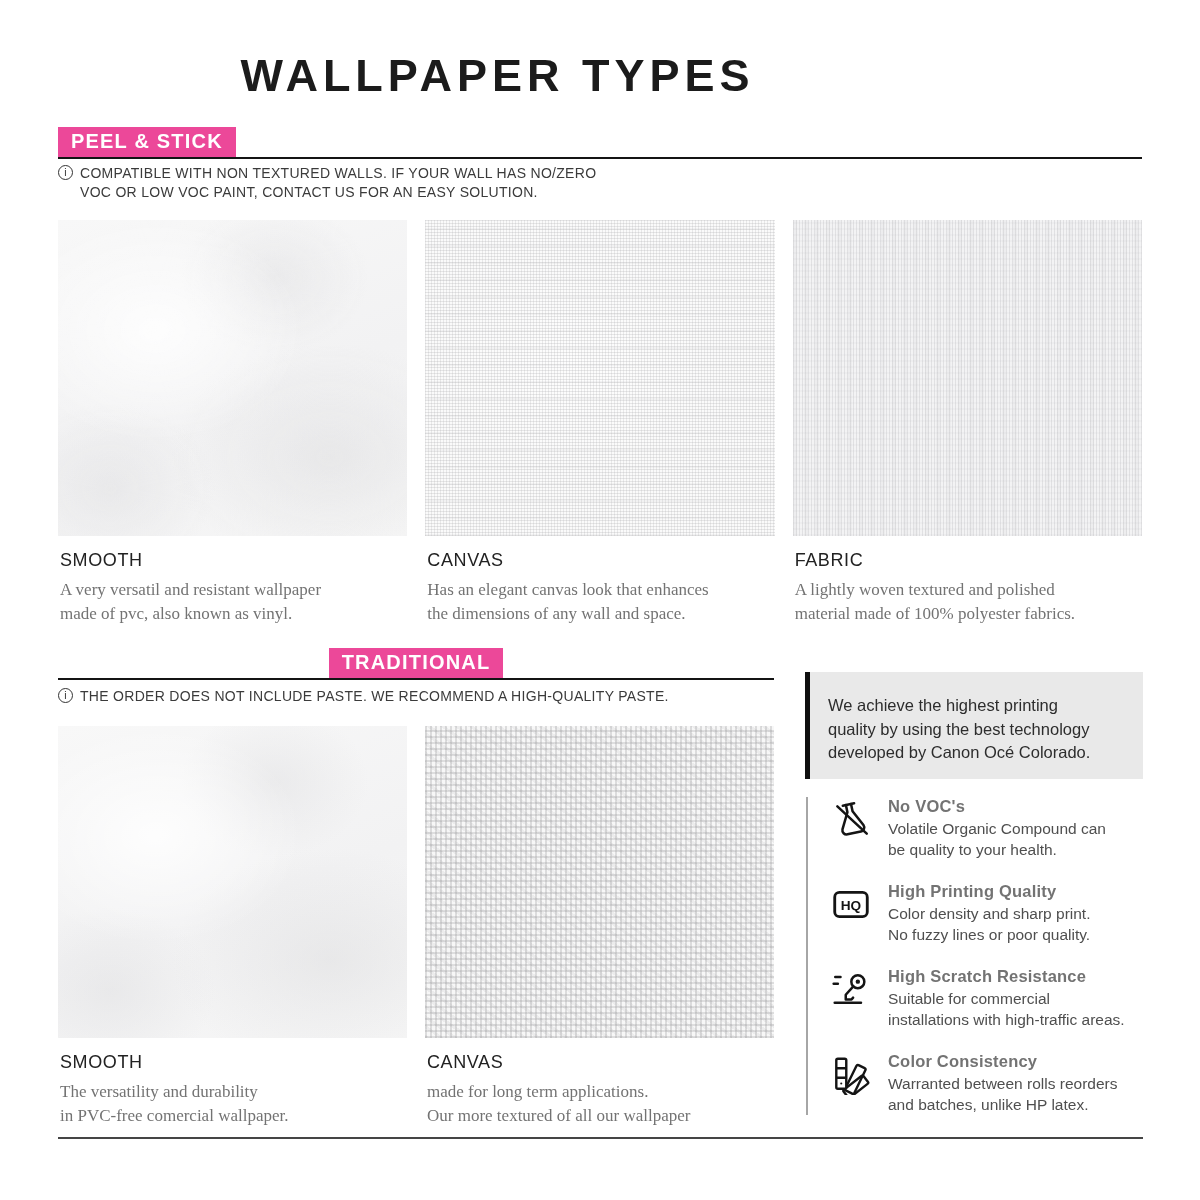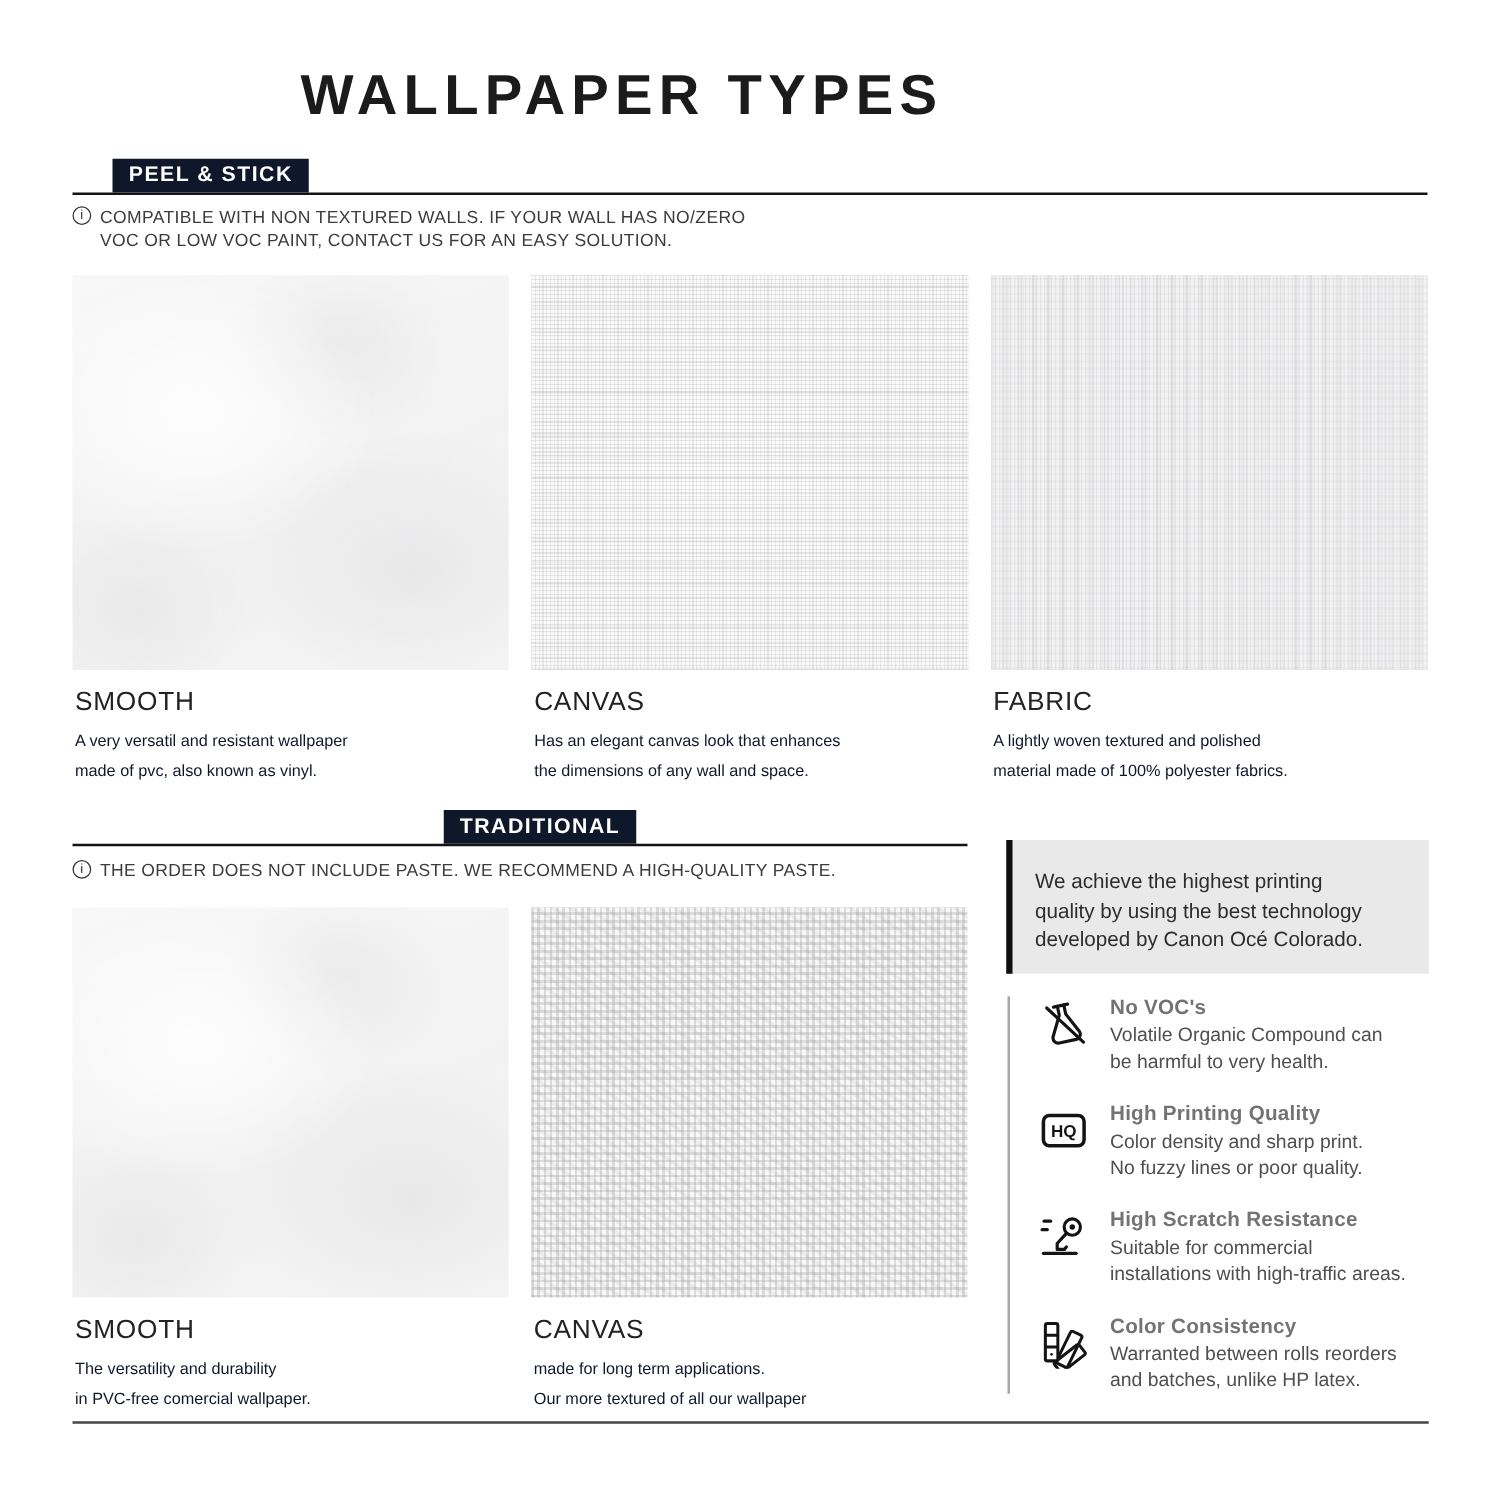--- a/index.html
+++ b/index.html
@@ -19,23 +19,23 @@
 
   
   .section-header {
     position:absolute; left:58px;
     display:flex; align-items:flex-end;
     border-bottom:2px solid #141414;
   }
   .section-header.peel  { top:127px; width:1084px; }
   .section-header.trad  { top:648px; width:716px;justify-content:center; }
   .section-badge {
-    background:#0f172a; color:#ffffff;
-    font-size:17px; font-weight:700; letter-spacing:1.2px;
-    padding:3px 13px 4px 13px; white-space:nowrap;margin-left:32px;
+    background:#ec4899; color:#ffffff;
+    font-size:20px; font-weight:700; letter-spacing:1.2px;
+    padding:3px 13px 4px 13px; white-space:nowrap;
   }
 
   
   .note {
     position:absolute; left:58px; display:flex; gap:7px;
     font-size:14px; letter-spacing:.3px; color:#3b3b3b; line-height:19px;
   }
   .note.n1 { top:164px; }
   .note.n2 { top:687px; }
   .info-circle {
@@ -47,24 +47,24 @@
   .note-lines span { display:block; }
 
   
   .swatch-row { position:absolute; left:58px; display:grid; gap:18px; }
   .swatch-row.r1 { top:220px; width:1084px; grid-template-columns:repeat(3,1fr); }
   .swatch-row.r2 { top:726px; width:716px;  grid-template-columns:repeat(2,1fr); }
   .swatch-img { width:100%; border:0; }
   .r1 .swatch-img { height:316px; }
   .r2 .swatch-img { height:312px; }
   .swatch-name {
-    margin:14px 0 7px 2px; font-size:21px; font-weight:400;
+    margin:14px 0 7px 2px; font-size:18px; font-weight:400;
     letter-spacing:.6px; color:#222222;
   }
-  .swatch-desc { margin-left:2px; font-size:13px; line-height:24px; color:#0f172a; }
+  .swatch-desc { margin-left:2px; font-size:17px; line-height:24px; color:#737373;font-family:Liberation Serif, serif; }
   .swatch-desc span { display:block; }
 
   
   .tex-smooth {
     background:
       radial-gradient(ellipse 60% 50% at 28% 35%, rgba(255,255,255,.85), rgba(255,255,255,0) 70%),
       radial-gradient(ellipse 70% 55% at 78% 75%, rgba(210,210,212,.35), rgba(255,255,255,0) 65%),
       radial-gradient(ellipse 45% 40% at 62% 18%, rgba(222,222,224,.45), rgba(255,255,255,0) 60%),
       radial-gradient(ellipse 50% 45% at 15% 85%, rgba(218,218,220,.40), rgba(255,255,255,0) 60%),
       linear-gradient(160deg,#f8f8f8 0%,#f2f2f3 55%,#f6f6f6 100%);
@@ -212,21 +212,21 @@
           <path d="M15 6 h11"></path>
           <path d="M18 6 v7 L10 28 a4 4 0 0 0 3.7 5.6 h13 a4 4 0 0 0 3.7-5.6 L23 13 V6"></path>
         </g>
         <path d="M7 8 L35 34" stroke="#141414" stroke-width="2.4" stroke-linecap="round" fill="none"></path>
       </svg>
     </span>
     <div>
       <div class="feature-title">No VOC's</div>
       <div class="feature-desc">
         <span>Volatile Organic Compound can</span>
-        <span>be harmful to very health.</span>
+        <span>be quality to your health.</span>
       </div>
     </div>
   </div>
 
   <div class="feature">
     <span class="feature-icon">
       <svg viewBox="0 0 40 40">
         <rect x="4.5" y="9" width="31" height="23" rx="4.5" fill="none" stroke="#141414" stroke-width="2.7"></rect>
         <text x="20" y="25.5" text-anchor="middle" font-size="13" font-weight="bold" font-family="Liberation Sans, sans-serif" fill="#141414">HQ</text>
       </svg>

